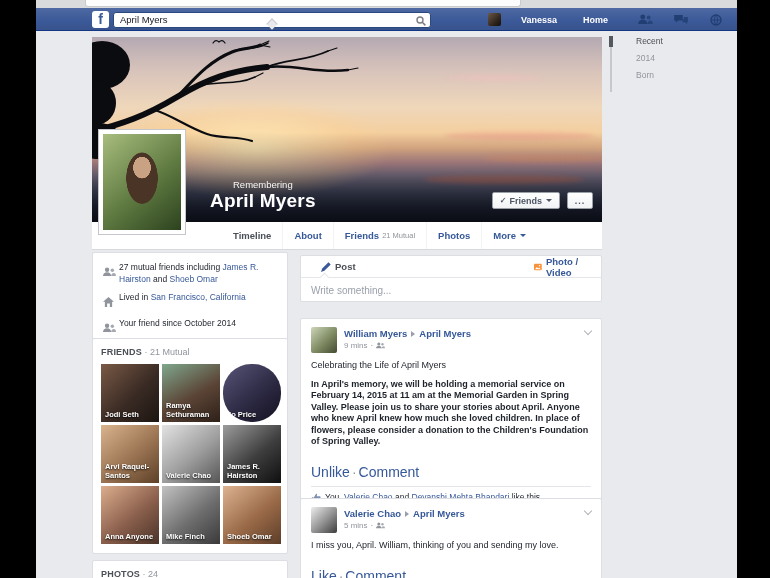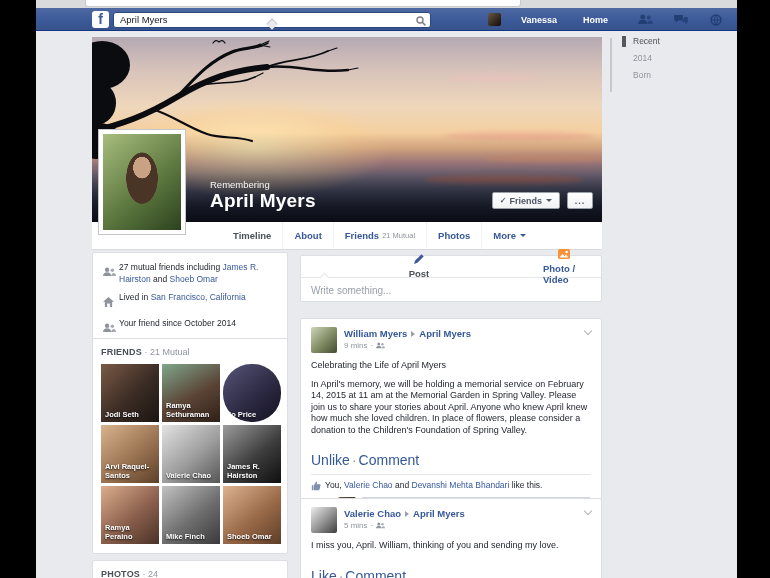--- a/index.html
+++ b/index.html
@@ -46,21 +46,21 @@
       radial-gradient(ellipse 190px 70px at 32% 60%, rgba(255,236,185,.9), rgba(255,212,150,.35) 52%, transparent 72%),
       linear-gradient(180deg,#b4a9b2 0%,#d8c3bb 18%,#efd7ba 38%,#f4cf9f 52%,#edb88d 60%,#c69596 68%,#8d7f92 75%,#5c5f78 83%,#3a4058 91%,#23283c 100%); }
   .wisp { position:absolute; border-radius:50%; filter:blur(2px); }
   .w0 { right:60px; top:38px; width:95px; height:6px; background:rgba(242,192,192,.5); }
   .w1 { right:8px; top:95px; width:150px; height:8px; background:rgba(238,152,140,.45); }
   .w2 { right:-10px; top:118px; width:130px; height:7px; background:rgba(242,162,118,.55); }
   .w3 { right:18px; top:138px; width:160px; height:9px; background:rgba(230,120,88,.5); }
   .cover-tree { position:absolute; left:0; top:0; }
   .cover-shade { position:absolute; left:0; bottom:0; width:100%; height:90px;
     background:linear-gradient(180deg, transparent, rgba(8,10,18,.3) 45%, rgba(6,8,14,.85)); }
-  .cover-id { position:absolute; left:118px; bottom:10px; color:#fff; }
+  .cover-id { position:absolute; left:118px; bottom:10px; color:#fff;text-align:center; }
   .cover-id .rem { font-size:9.5px; color:#f5f6f7; }
   .cover-id .nm { font-size:19px; font-weight:bold; letter-spacing:.2px; }
   .cover-btns { position:absolute; right:9px; bottom:13px; display:flex; gap:7px; }
   .btn { height:17px; background:linear-gradient(#fff,#f1f2f4); border:1px solid #9aa0a8;
     border-radius:2px; font-size:9px; font-weight:bold; color:#4e5665; display:flex;
     align-items:center; padding:0 7px; cursor:pointer; }
   .btn .chk { margin-right:3px; font-size:8px; }
   .btn .bcaret { width:0; height:0; border-left:3px solid transparent; border-right:3px solid transparent;
     border-top:3px solid #4e5665; margin-left:4px; }
   .btn-more { width:26px; justify-content:center; font-weight:bold; letter-spacing:1px; padding:0; }
@@ -83,22 +83,22 @@
   .tab:first-child { border-left:none; color:#4b4f56; }
   .tab .sub { font-size:7.5px; color:#90949c; font-weight:normal; margin-left:3px; }
   .tab .tcaret { width:0; height:0; border-left:3px solid transparent; border-right:3px solid transparent;
     border-top:3px solid #365899; margin-left:4px; }
   .tab-notch { position:absolute; left:232px; top:20px; width:8px; height:8px; background:#e9eaed;
     border-top:1px solid #c8c9ce; border-left:1px solid #c8c9ce; transform:rotate(45deg); }
 
   
   .tl-nav { position:absolute; left:574px; top:36px; }
   .tl-line { position:absolute; left:0; top:2px; width:2px; height:54px; background:#c6c8ce; }
-  .tl-item { position:relative; padding-left:10px; font-size:8.5px; color:#90949c;
-    margin-bottom:7px; cursor:pointer;margin-left:13px; }
+  .tl-item { position:relative; padding-left:26px; font-size:8.5px; color:#90949c;
+    margin-bottom:7px; cursor:pointer; }
   .tl-item.active { color:#4b4f56; }
   .tl-item.active::before { content:""; position:absolute; left:-1px; top:0; width:4px; height:11px;
     background:#55585e; }
 
   
   .card { position:absolute; background:#fff; border:1px solid #dcdee3; border-radius:2px; }
 
   
   .about-box { left:56px; top:252px; width:196px; padding:9px 10px 8px; }
   .about-row { display:flex; margin-bottom:7px; }
@@ -128,21 +128,21 @@
   .f9 { background:linear-gradient(140deg,#ddb391,#9a6a48 55%,#5d3d28); }
 
   
   .photos-box { left:56px; top:560px; width:196px; height:40px; padding:8px; }
 
   
   .composer { left:264px; top:255px; width:302px; height:47px; }
   .comp-tabs { display:flex; align-items:center; height:22px; padding-left:10px;
     border-bottom:1px solid #e5e6ea; position:relative; }
   .comp-tab { display:flex; align-items:center; gap:4px; font-size:9.5px; font-weight:bold;
-    cursor:pointer; margin-right:16px;flex-direction:column; }
+    cursor:pointer; margin-right:16px; }
   .comp-tab.post { color:#4b4f56; }
   .comp-tab.photo { color:#365899; }
   .comp-notch { position:absolute; left:20px; top:18px; width:7px; height:7px; background:#fff;
     border-top:1px solid #e5e6ea; border-left:1px solid #e5e6ea; transform:rotate(45deg); }
   .comp-write { padding:7px 10px; font-size:10px; color:#9aa0ab; cursor:text; }
 
   
   .post { left:264px; top:318px; width:302px; padding:8px 10px; }
   .post2 { top:498px; height:84px; padding-bottom:0; overflow:hidden; }
   .post-chevron { position:absolute; right:10px; top:9px; width:6px; height:6px;
@@ -155,21 +155,21 @@
   .av-vanessa { background:linear-gradient(135deg,#6b5846,#2a2018 70%,#15100b); }
   .head-text { margin-left:7px; padding-top:1px;text-align:center; }
   .head-names { font-size:9.5px; font-weight:bold; }
   .head-names a { color:#365899; text-decoration:none; cursor:pointer; }
   .tri-right { display:inline-block; width:0; height:0; border-top:3px solid transparent;
     border-bottom:3px solid transparent; border-left:4px solid #9aa0ab; margin:0 4px; }
   .head-meta { margin-top:2px; font-size:8px; color:#90949c; display:flex; align-items:center; gap:3px; }
   .head-meta a { color:#90949c; text-decoration:none; cursor:pointer; }
   .head-meta svg { fill:#90949c; }
   .post-body { margin-top:7px; font-size:9px; line-height:11.5px; color:#1d2129; }
-  .post-body p + p { margin-top:7px; }
+  .post-body p + p { margin-top:7px;font-weight:bold; }
   .post-actions { margin-top:16px; font-size:14px; font-weight:normal; }
   .post-actions a { color:#365899; text-decoration:none; cursor:pointer; }
   .post-actions .sep { color:#90949c; margin:0 2px; }
   .like-row { border-top:1px solid #e5e6ea; margin-top:6px; padding-top:5px; display:flex;
     align-items:flex-start; gap:4px; font-size:8.5px; color:#1d2129; }
   .like-row svg { flex:none; fill:#7f8faf; margin-top:1px; }
   .like-row a { color:#365899; text-decoration:none; cursor:pointer; }
   .comment-row { margin-top:6px; display:flex; gap:5px;padding-left:27px; }
   .comment-row .avatar { width:18px; height:18px; }
   .comment-wrap { position:relative; flex:1; height:19px; border:1px solid #d3d6db;
@@ -355,21 +355,21 @@
         <div class="ftile f4">
             <span class="fname">Arvi Raquel-Santos</span>
           </div>
         <div class="ftile f5">
             <span class="fname">Valerie Chao</span>
           </div>
         <div class="ftile f6">
             <span class="fname">James R. Hairston</span>
           </div>
         <div class="ftile f7">
-            <span class="fname">Ramya Peraino</span>
+            <span class="fname">Anna Anyone</span>
           </div>
         <div class="ftile f8">
             <span class="fname">Mike Finch</span>
           </div>
         <div class="ftile f9">
             <span class="fname">Shoeb Omar</span>
           </div>
       </div>
     </div>
 

